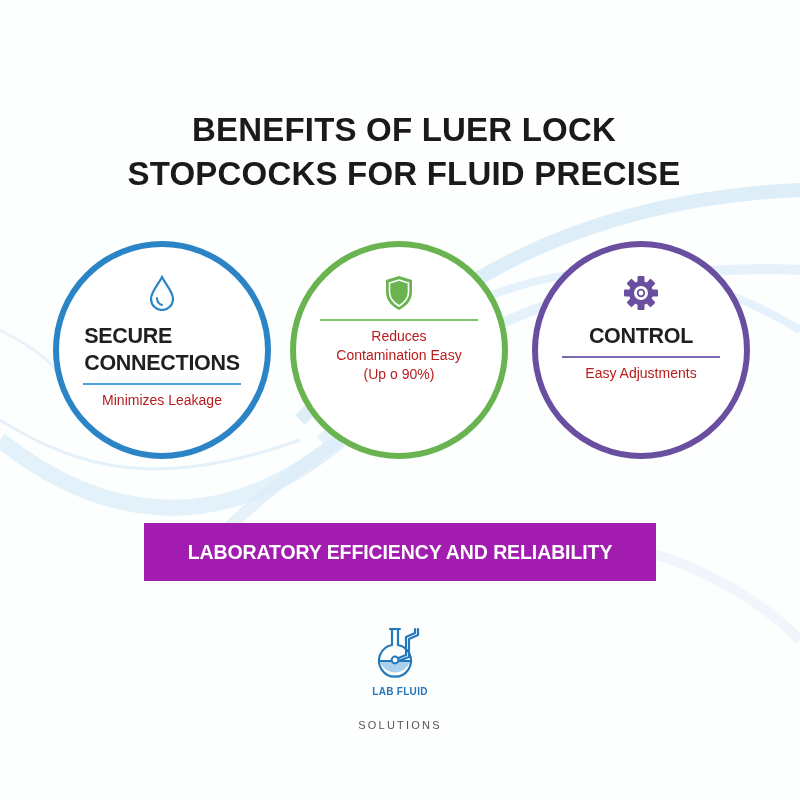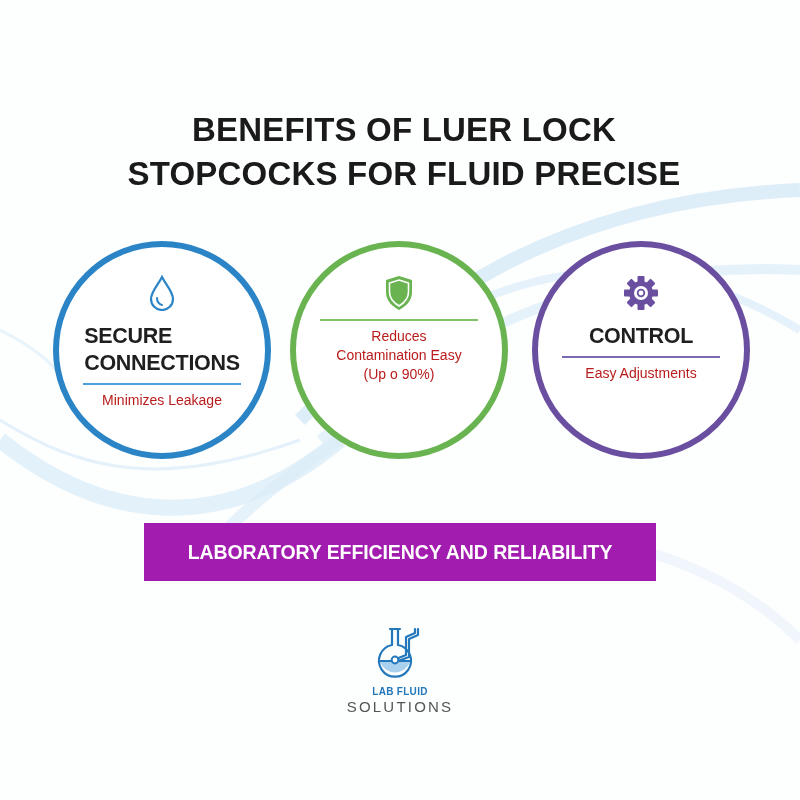--- a/index.html
+++ b/index.html
@@ -43,21 +43,21 @@
 
     .banner {
       position: absolute; left: 144px; top: 523px; width: 512px; height: 58px;
       background: #a21caf; z-index: 2; display: flex; align-items: center; justify-content: center;
       color: #ffffff; font-weight: bold; font-size: 19.5px; letter-spacing: -0.1px;
     }
 
     .logo { position: absolute; left: 340px; top: 625px; width: 120px; z-index: 2; text-align: center; }
     .logo .mark { display: block; margin: 0 auto; }
     .logo .name { display: block; margin-top: 2px; font-weight: bold; font-size: 10px; color: #2378bb; letter-spacing: 0.3px; line-height: 17px; }
-    .logo .sub { display: block; font-size: 15px; color: #555555; letter-spacing: 2.2px; line-height: 14px; }
+    .logo .sub { display: block; font-size: 11px; color: #555555; letter-spacing: 2.2px; line-height: 14px; margin-top: 18px; }
   </style>
 </head>
 <body>
 
 <div class="page">
 
   <svg class="bg-waves" viewBox="0 0 800 800" xmlns="http://www.w3.org/2000/svg">
     <path d="M300 420 C 420 300, 560 200, 800 190" stroke="#d9ecf8" stroke-width="14" fill="none" opacity="0.9"></path>
     <path d="M320 440 C 450 330, 600 260, 800 270" stroke="#e3f1fa" stroke-width="10" fill="none" opacity="0.9"></path>
     <path d="M480 300 C 600 250, 700 270, 800 330" stroke="#e6f2fb" stroke-width="8" fill="none"></path>

